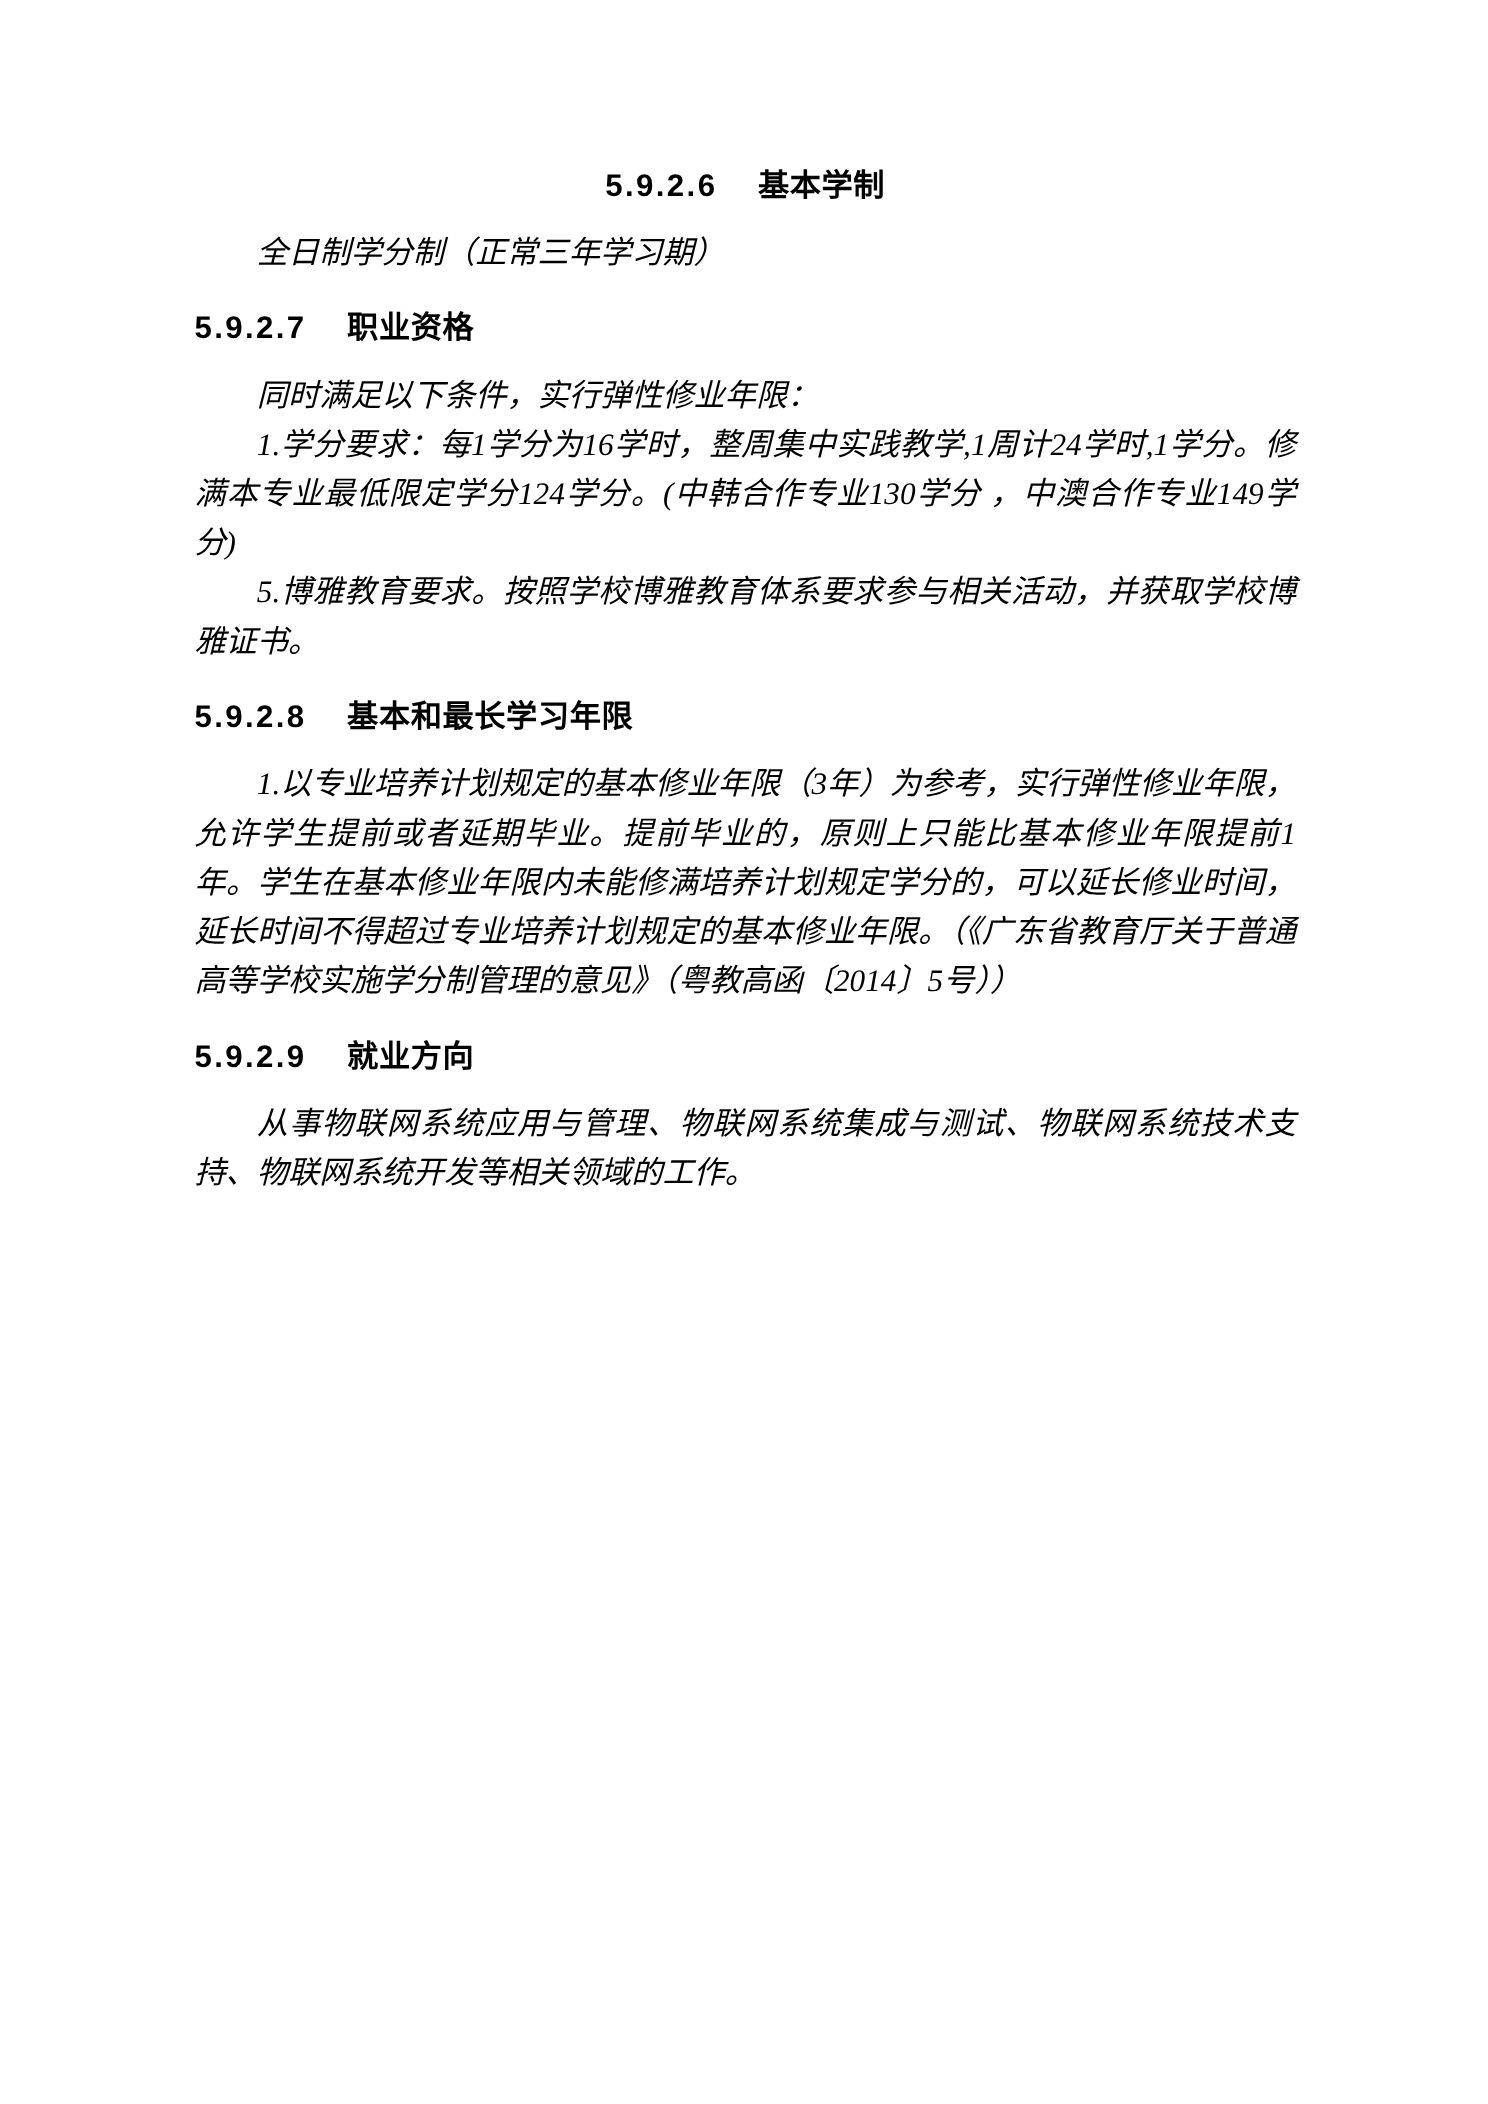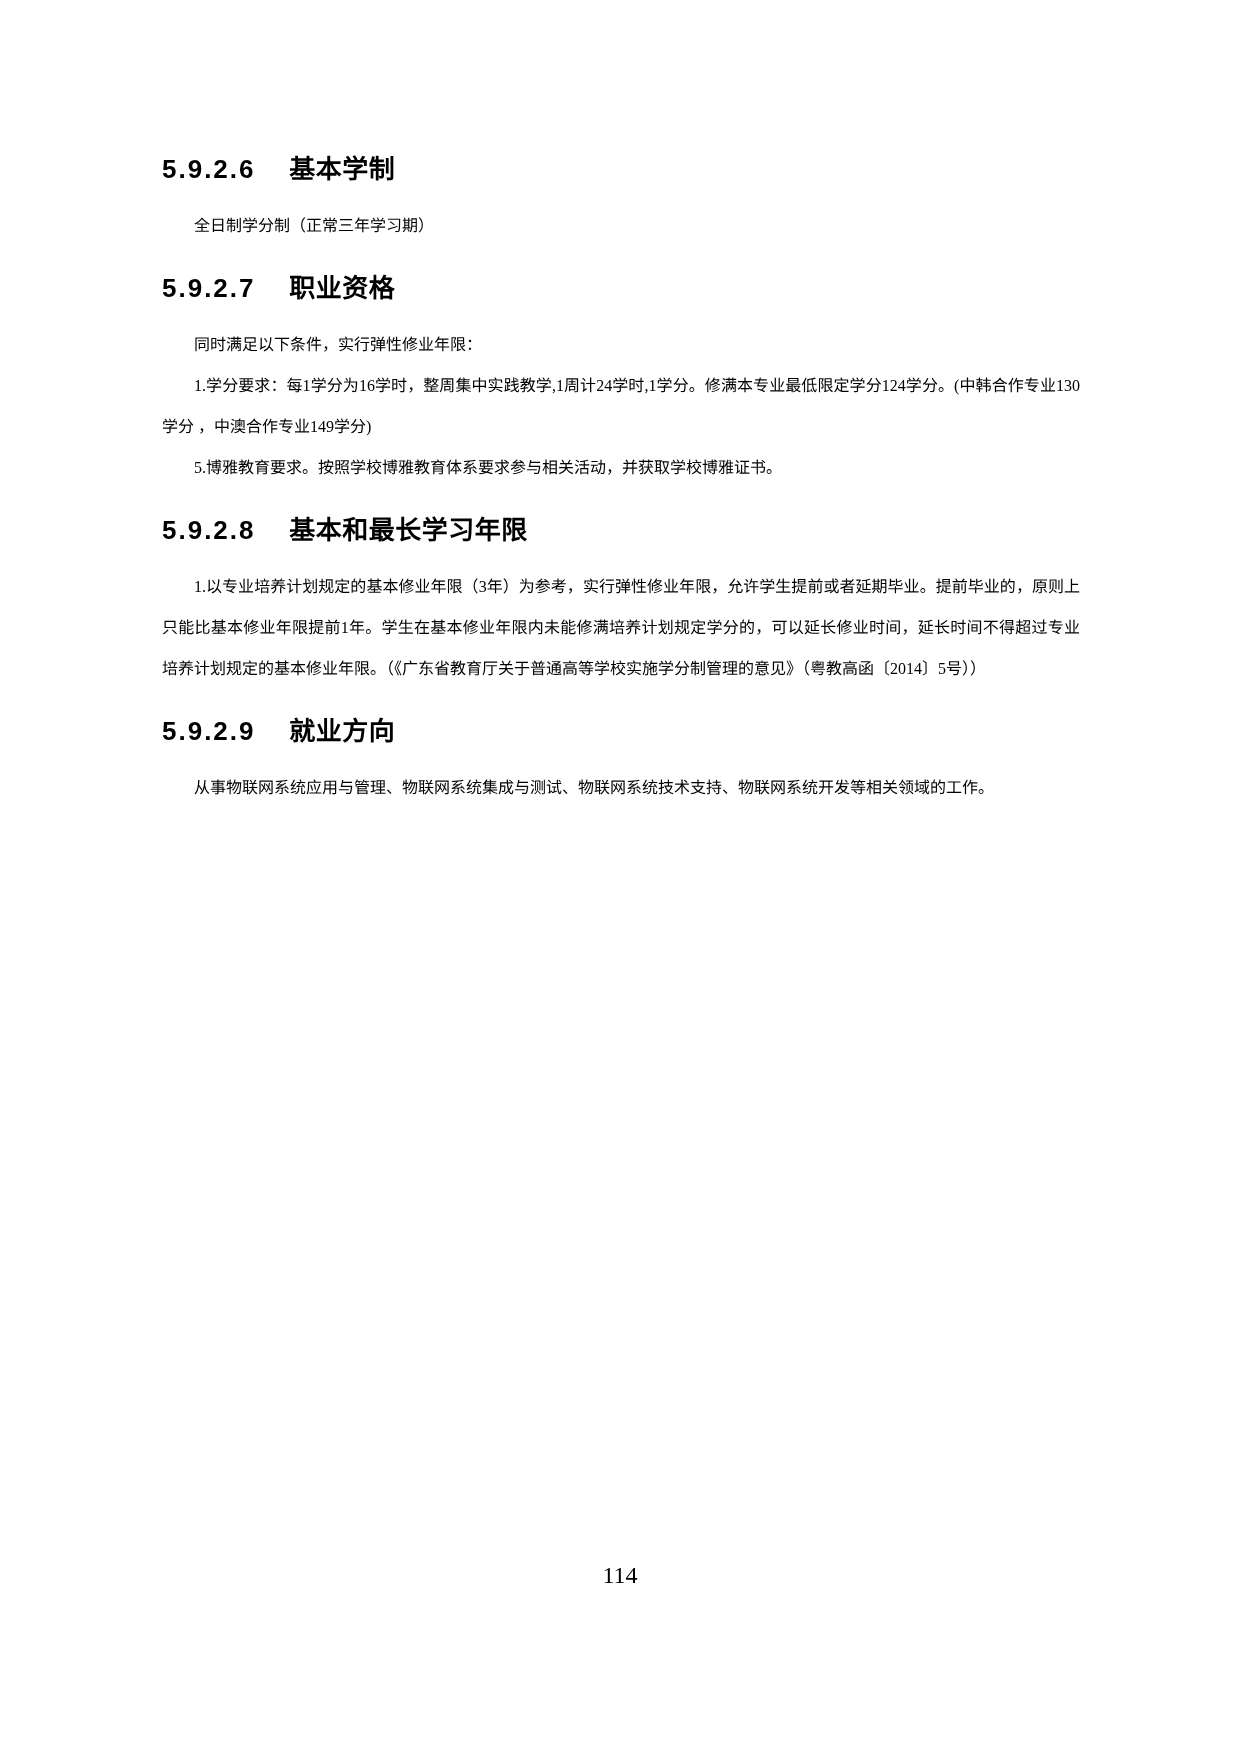--- a/index.html
+++ b/index.html
@@ -21,33 +21,35 @@
   }
   .heading {
     font-family: "Liberation Sans", "DejaVu Sans", sans-serif;
     font-weight: 700;
     font-size: 26px;
     line-height: 40px;
     margin: 22px 0 16px 0;
     letter-spacing: 0.5px;
   }
   section:first-of-type .heading {
-    margin-top: 16px;
+    margin-top: 1px;
+    text-align: center;
   }
   .heading .hnum {
     margin-right: 26px;
     letter-spacing: 2px;
   }
   .body-p {
-    font-size: 16px;
+    font-size: 26px;
     line-height: 41px;
     margin: 0;
     text-align: justify;
     text-indent: 2em;
     word-break: break-all;
+    font-style: italic;
   }
   .page-number {
     position: absolute;
     top: 1562px;
     left: 0;
     width: 100%;
     text-align: center;
     font-size: 24px;
     font-family: "Liberation Serif", "DejaVu Serif", serif;
     color: #000000;
@@ -85,15 +87,14 @@
   </section>
 
   <section>
     <h2 class="heading">
       <span class="hnum">5.9.2.9</span>
       <span class="htitle">就业方向</span>
     </h2>
     <p class="body-p">从事物联网系统应用与管理、物联网系统集成与测试、物联网系统技术支持、物联网系统开发等相关领域的工作。</p>
   </section>
 
-  <div class="page-number">114</div>
 
 </main>
 
 </body></html>

